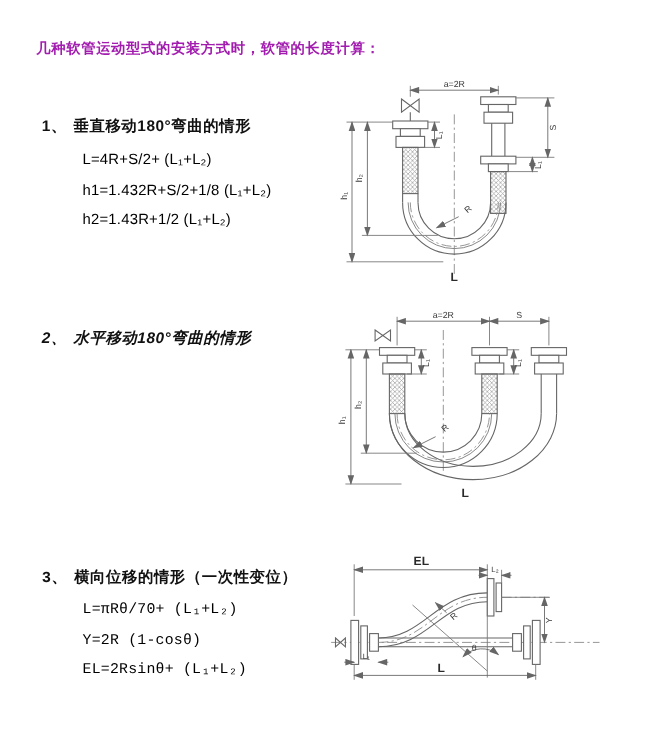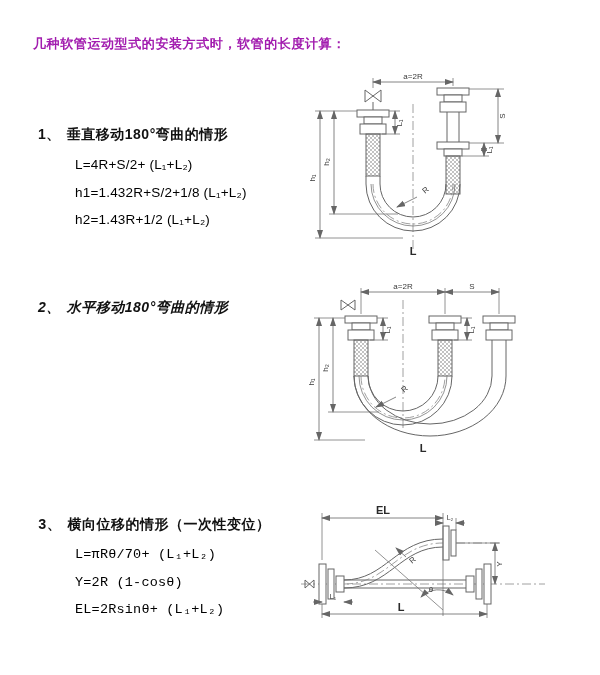--- a/index.html
+++ b/index.html
@@ -6,21 +6,21 @@
   body{
     width:600px;height:675px;position:relative;background:#ffffff;
     font-family:"Liberation Sans","DejaVu Sans",sans-serif;color:#1e1e1e;
     overflow:hidden;
   }
   .title{
     position:absolute;left:33px;top:24px;font-size:13px;font-weight:bold;
     letter-spacing:0.6px;color:#a21caf;margin-top:11px;
   }
   .section{position:absolute;left:38px;}
-  #section-1{top:106px;margin-top:20px;}
+  #section-1{top:106px;}
   #section-2{top:299px;font-style:italic;}
   #section-3{top:516px;font-family:Liberation Mono, monospace;}
   .heading{font-size:14px;font-weight:bold;color:#111;letter-spacing:0.5px;margin:0;}
   .heading .num{margin-right:6px;}
   .formulas{margin:7px 0 0 37px;}
   .formula{font-size:13.5px;line-height:27.5px;color:#000000;letter-spacing:0.2px;white-space:pre;}
   .diagram{position:absolute;}
   #diagram-1{left:303px;top:66px;}
   #diagram-2{left:303px;top:280px;}
   #diagram-3{left:293px;top:498px;}

